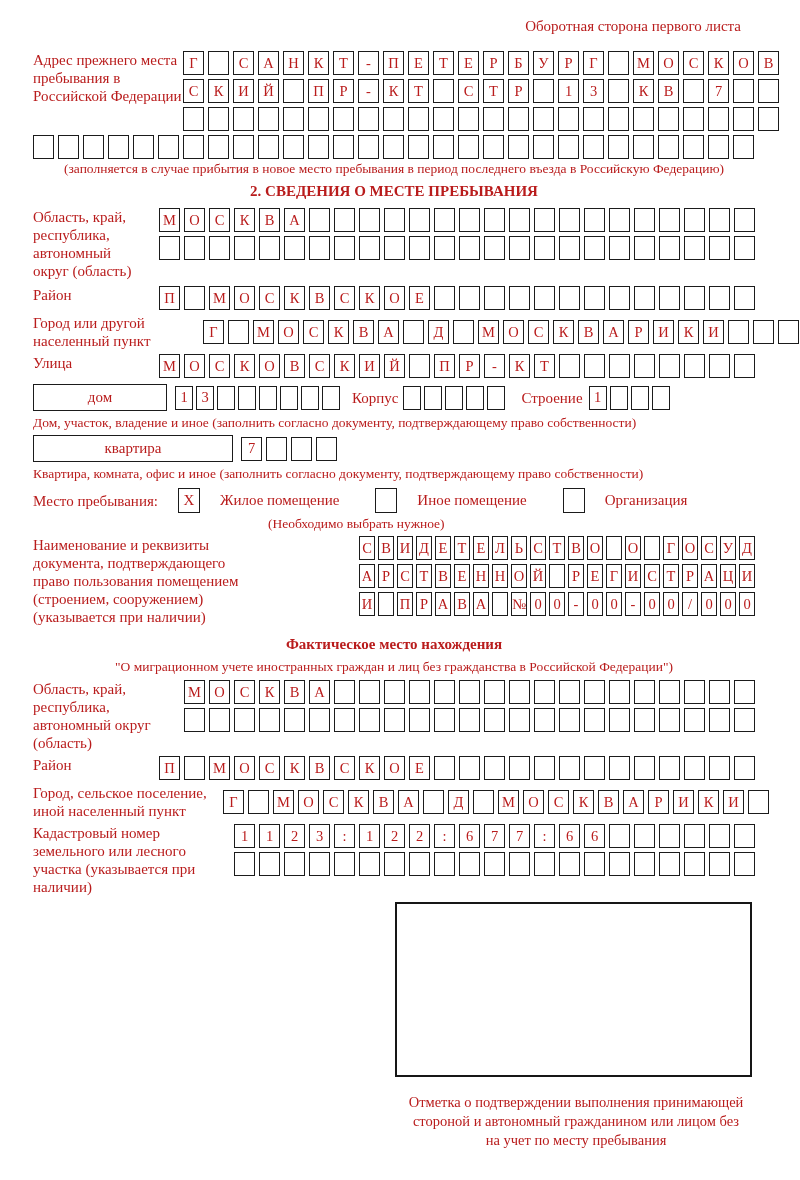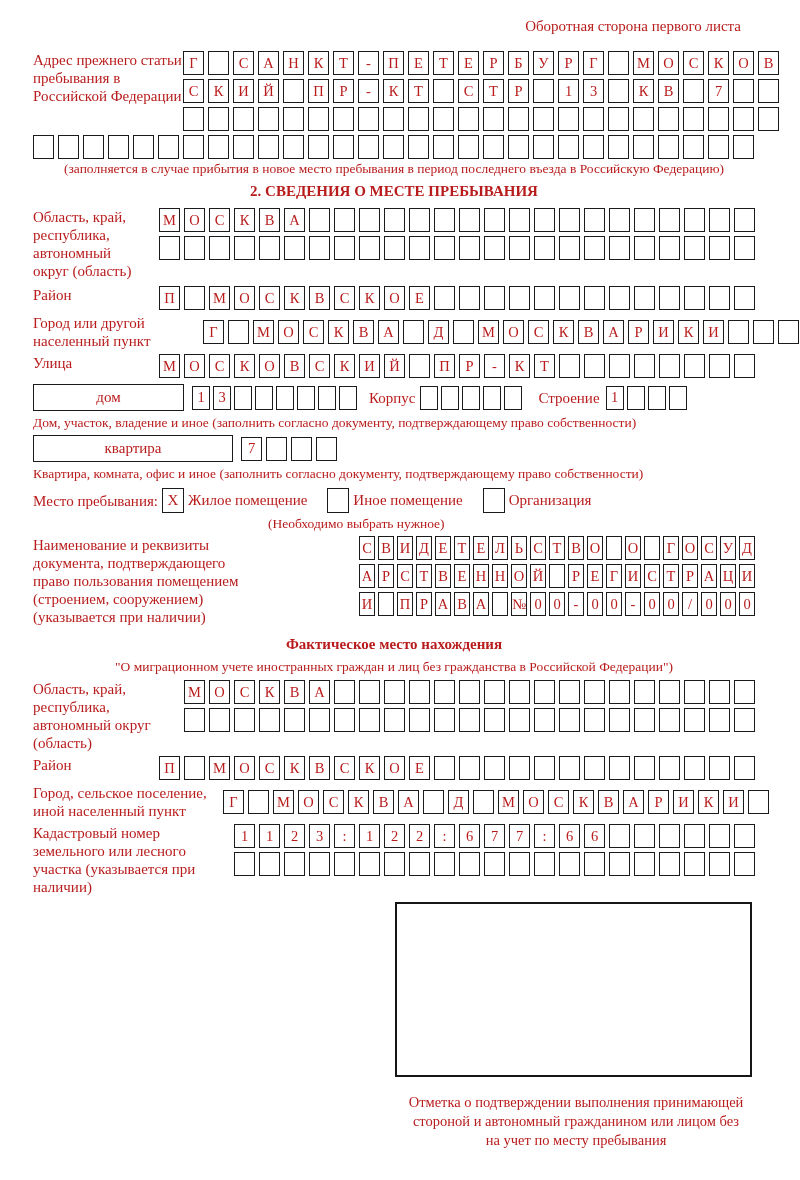--- a/index.html
+++ b/index.html
@@ -41,24 +41,24 @@
   .note{font-size:13.5px;line-height:16px;text-align:center;margin:2px 0 2px;}
   .note-left{font-size:13.5px;line-height:16px;margin:2px 0 4px;}
   .h2{font-size:15px;font-weight:bold;text-align:center;margin:6px 0 8px;}
   .h3{font-size:15px;font-weight:bold;text-align:center;margin:10px 0 6px;}
   .blk{margin-bottom:6px;}
   .bigbox{
     box-sizing:border-box;border:1.7px solid #1b1b1b;height:27px;
     display:flex;align-items:center;justify-content:center;
     font-size:15px;flex:none;
   }
-  .dom-box{width:151px;margin-right:8px;}
+  .dom-box{width:134px;margin-right:8px;}
   .kv-box{width:200px;margin-right:8px;}
   .inline-label{font-size:15px;line-height:18px;flex:none;}
-  .mesto-row{display:flex;align-items:center;gap:4px;margin-top:6px;text-align:right;}
+  .mesto-row{display:flex;align-items:center;gap:20px;margin-top:6px;text-align:right;}
   .checkbox{
     box-sizing:border-box;flex:none;width:22px;height:25px;
     border:1.7px solid #1b1b1b;
     display:flex;align-items:center;justify-content:center;font-size:15px;
   }
   .opt{font-size:15px;margin-right:16px;}
   .mesto-note{font-size:13.5px;margin:3px 0 4px 235px;}
   .stamp-wrap{width:426px;margin-left:auto;margin-right:-34px;margin-top:6px;text-align:center;}
   .stamp-box{box-sizing:border-box;width:357px;height:175px;border:2px solid #161616;margin:0 0 5px 32px;}
   .stamp-caption{font-size:14.5px;line-height:19px;margin-top:16px;}
@@ -66,21 +66,21 @@
   .mt6{margin-top:6px;}
 </style>
 </head>
 <body>
 
 <div class="page">
 
   <div class="top-title">Оборотная сторона первого листа</div>
 
   <div class="frow">
-    <div class="flabel w150">Адрес прежнего статьи пребывания в Российской Федерации</div>
+    <div class="flabel w150">Адрес прежнего места пребывания в Российской Федерации</div>
     <div class="cellcol">
       <div class="cells">
           <span class="cell">Г</span>
           <span class="cell"></span>
           <span class="cell">С</span>
           <span class="cell">А</span>
           <span class="cell">Н</span>
           <span class="cell">К</span>
           <span class="cell">Т</span>
           <span class="cell">-</span>

